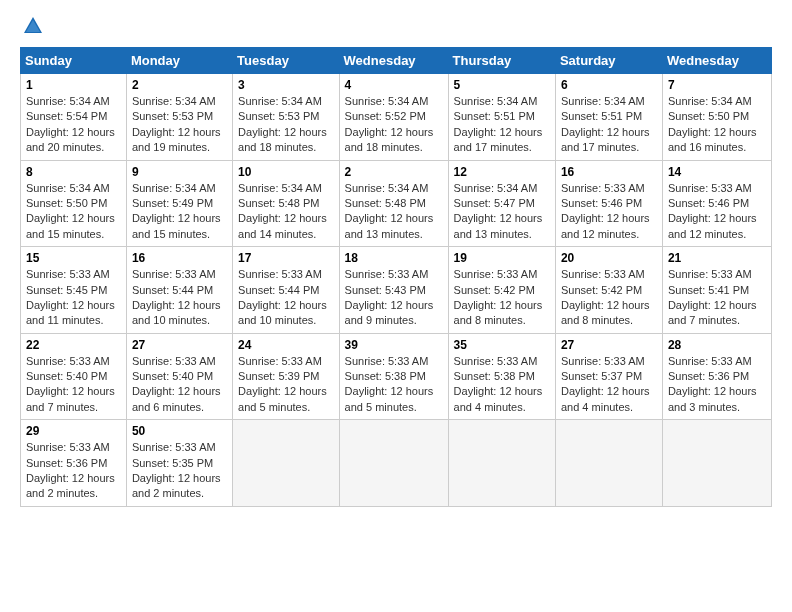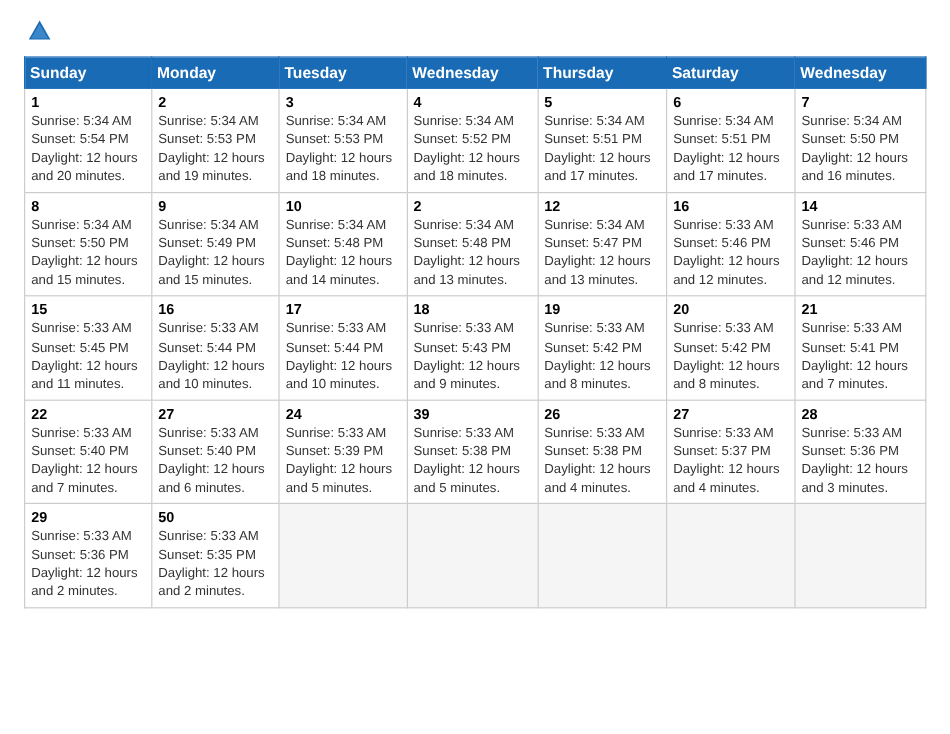--- a/index.html
+++ b/index.html
@@ -231,21 +231,21 @@
           </td>
           <td>
             <span class="day-num">24</span>
             <div class="day-info">Sunrise: 5:33 AM<br>Sunset: 5:39 PM<br>Daylight: 12 hours and 5 minutes.</div>
           </td>
           <td>
             <span class="day-num">39</span>
             <div class="day-info">Sunrise: 5:33 AM<br>Sunset: 5:38 PM<br>Daylight: 12 hours and 5 minutes.</div>
           </td>
           <td>
-            <span class="day-num">26</span>
+            <span class="day-num">35</span>
             <div class="day-info">Sunrise: 5:33 AM<br>Sunset: 5:38 PM<br>Daylight: 12 hours and 4 minutes.</div>
           </td>
           <td>
             <span class="day-num">27</span>
             <div class="day-info">Sunrise: 5:33 AM<br>Sunset: 5:37 PM<br>Daylight: 12 hours and 4 minutes.</div>
           </td>
           <td>
             <span class="day-num">28</span>
             <div class="day-info">Sunrise: 5:33 AM<br>Sunset: 5:36 PM<br>Daylight: 12 hours and 3 minutes.</div>
           </td>

